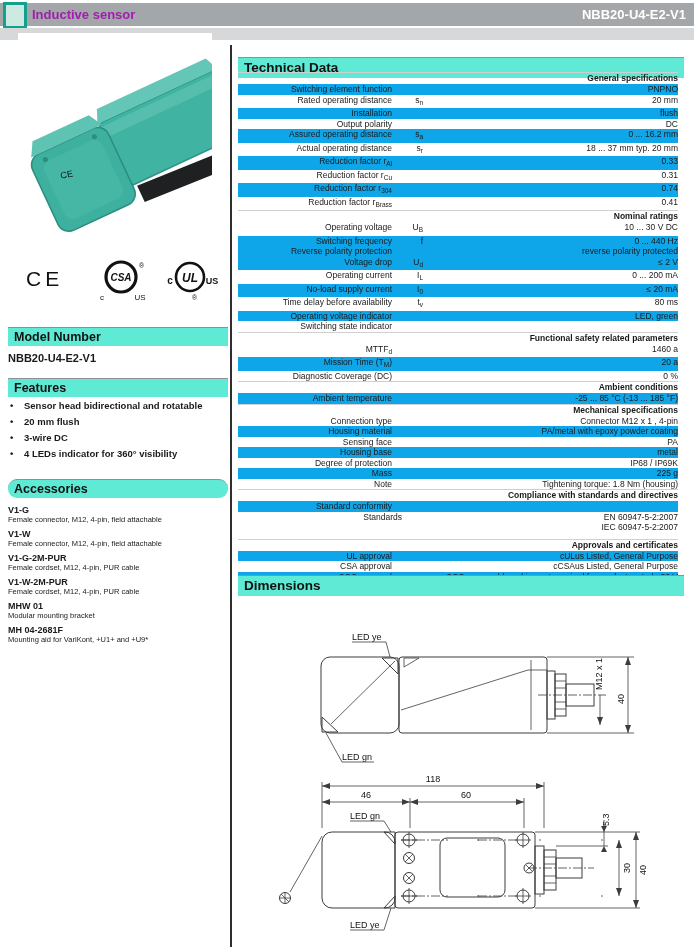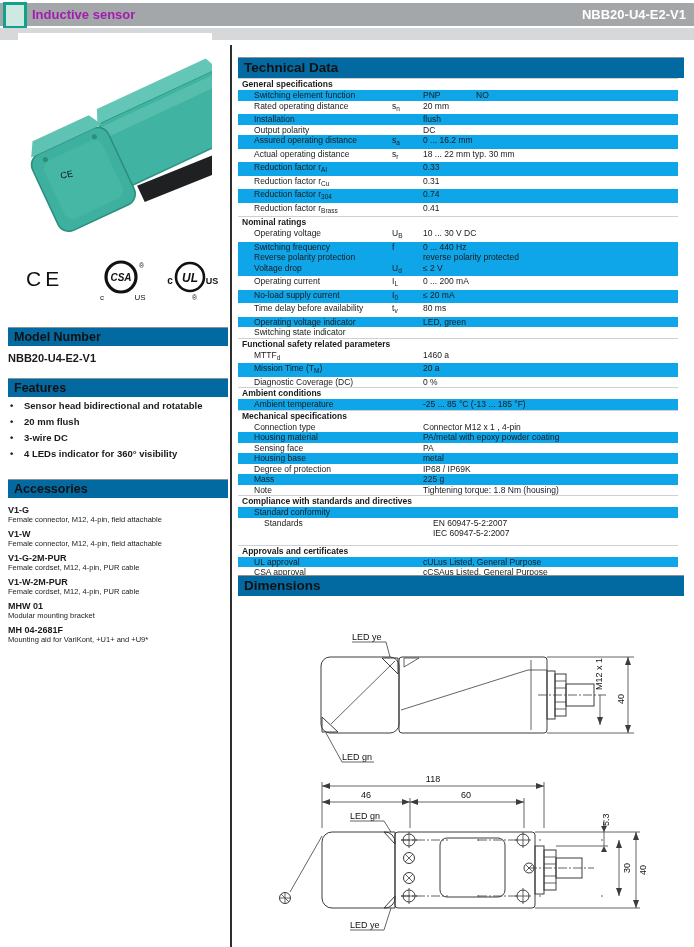--- a/index.html
+++ b/index.html
@@ -8,32 +8,32 @@
   
   .top-bar{left:0;top:3px;width:694px;height:23px;background:#a4a7a9;}
   .logo-sq{left:3px;top:2px;width:18px;height:21px;background:#cde9e2;border:3px solid #14a08c;}
   .top-title{left:32px;top:7px;font-size:13px;font-weight:bold;color:#a21caf;}
   .top-model{right:8px;top:7px;font-size:13px;font-weight:bold;color:#fff;}
   .sub-strip{left:0;top:28px;width:694px;height:12px;background:#d7d8d9;}
   .divider{left:230px;top:45px;width:2px;height:902px;background:#2e2e2e;}
   
   .photo-box{left:18px;top:33px;width:194px;height:222px;background:#fff;}
   .cert-row{left:24px;top:258px;width:196px;height:46px;}
-  .sec-bar{background:#0369a1;border-top:1px solid #8e9193;height:18px;line-height:18px;font-size:12.5px;font-weight:bold;padding-left:6px;color:#111;}
+  .sec-bar{background:#5eead4;border-top:1px solid #8e9193;height:18px;line-height:18px;font-size:12.5px;font-weight:bold;padding-left:6px;color:#111;}
   .left-bar{left:8px;width:214px;}
   .model-val{left:8px;top:352px;font-size:11px;font-weight:bold;}
   .feat-list{left:8px;top:400px;width:214px;}
   .feat-item{display:flex;font-size:9.5px;font-weight:bold;line-height:11px;margin-bottom:5px;}
   .feat-bullet{width:14px;flex:0 0 14px;padding-left:2px;}
   .acc-list{left:8px;top:500px;width:214px;}
   .acc-name{font-size:9px;font-weight:bold;line-height:10px;margin-top:5px;}
   .acc-desc{font-size:7.5px;line-height:9px;color:#222;}
   
   .right-bar{left:238px;width:440px;}
-  .tech-table{left:238px;top:78px;width:440px;font-size:8.5px;}
+  .tech-table{left:238px;top:72px;width:440px;font-size:8.5px;text-align:right;}
   .t-sec-title{font-weight:bold;height:11px;line-height:11px;padding-left:4px;border-top:1px solid #cfd0d1;}
   .t-gap{height:6px;}
   .t-row{display:flex;min-height:10.5px;line-height:10.5px;}
   .t-row.shaded{background:#0ea5e9;}
   .t-label{flex:0 0 138px;padding-left:16px;white-space:nowrap;}
   .t-label.ind2{padding-left:26px;}
   .t-sym{flex:0 0 31px;}
   .t-val{flex:1;}
   .t-val .v1{display:inline-block;width:53px;}
   sub.s{font-size:6.5px;vertical-align:-2px;}
@@ -113,21 +113,21 @@
     <div class="feat-item">
       <span class="feat-bullet">•</span>
       <span>3-wire DC</span>
     </div>
     <div class="feat-item">
       <span class="feat-bullet">•</span>
       <span>4 LEDs indicator for 360° visibility</span>
     </div>
   </div>
 
-<div class="abs sec-bar left-bar" style="top:479px;">Accessories</div>
+<div class="abs sec-bar left-bar" style="top:479px;border-radius:9px;">Accessories</div>
 <div class="abs acc-list">
     <div class="acc-name">V1-G</div>
     <div class="acc-desc">Female connector, M12, 4-pin, field attachable</div>
     <div class="acc-name">V1-W</div>
     <div class="acc-desc">Female connector, M12, 4-pin, field attachable</div>
     <div class="acc-name">V1-G-2M-PUR</div>
     <div class="acc-desc">Female cordset, M12, 4-pin, PUR cable</div>
     <div class="acc-name">V1-W-2M-PUR</div>
     <div class="acc-desc">Female cordset, M12, 4-pin, PUR cable</div>
     <div class="acc-name">MHW 01</div>
@@ -160,21 +160,21 @@
       <span class="t-val">DC</span>
     </div>
     <div class="t-row shaded">
       <span class="t-label">Assured operating distance</span>
       <span class="t-sym">s<sub class="s">a</sub></span>
       <span class="t-val">0 ... 16.2 mm</span>
     </div>
     <div class="t-row">
       <span class="t-label">Actual operating distance</span>
       <span class="t-sym">s<sub class="s">r</sub></span>
-      <span class="t-val">18 ... 22 mm typ. 30 mm</span>
+      <span class="t-val">18 ... 37 mm typ. 20 mm</span>
     </div>
     <div class="t-row shaded">
       <span class="t-label">Reduction factor r<sub class="s">Al</sub></span>
       <span class="t-sym"></span>
       <span class="t-val">0.33</span>
     </div>
     <div class="t-row">
       <span class="t-label">Reduction factor r<sub class="s">Cu</sub></span>
       <span class="t-sym"></span>
       <span class="t-val">0.31</span>

